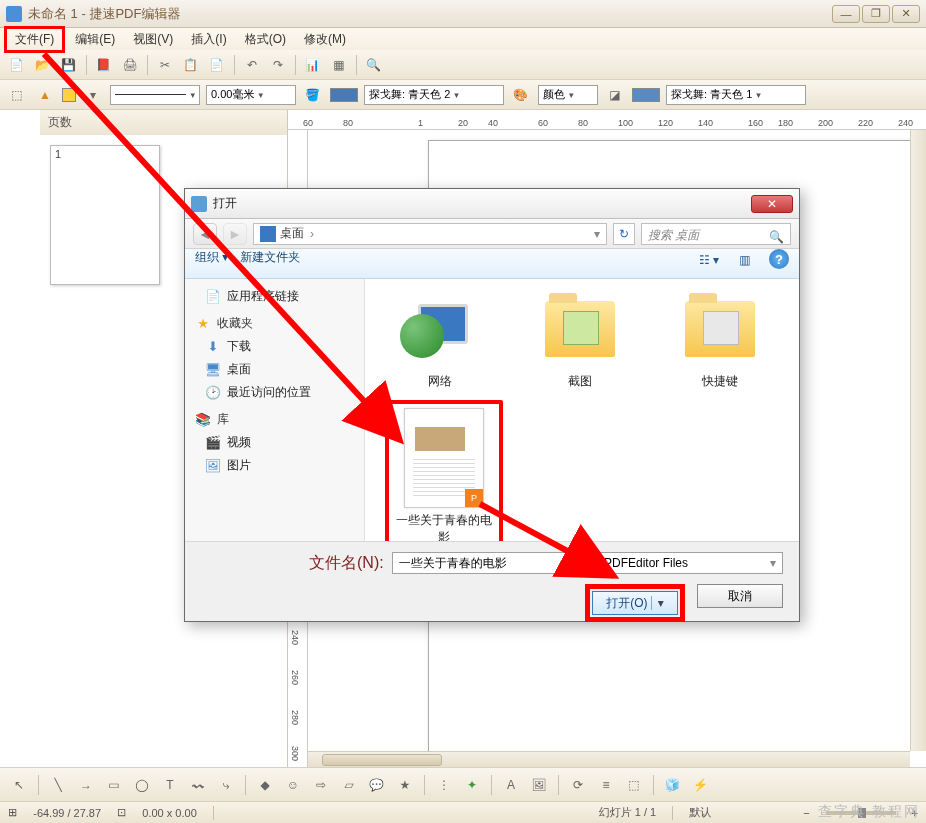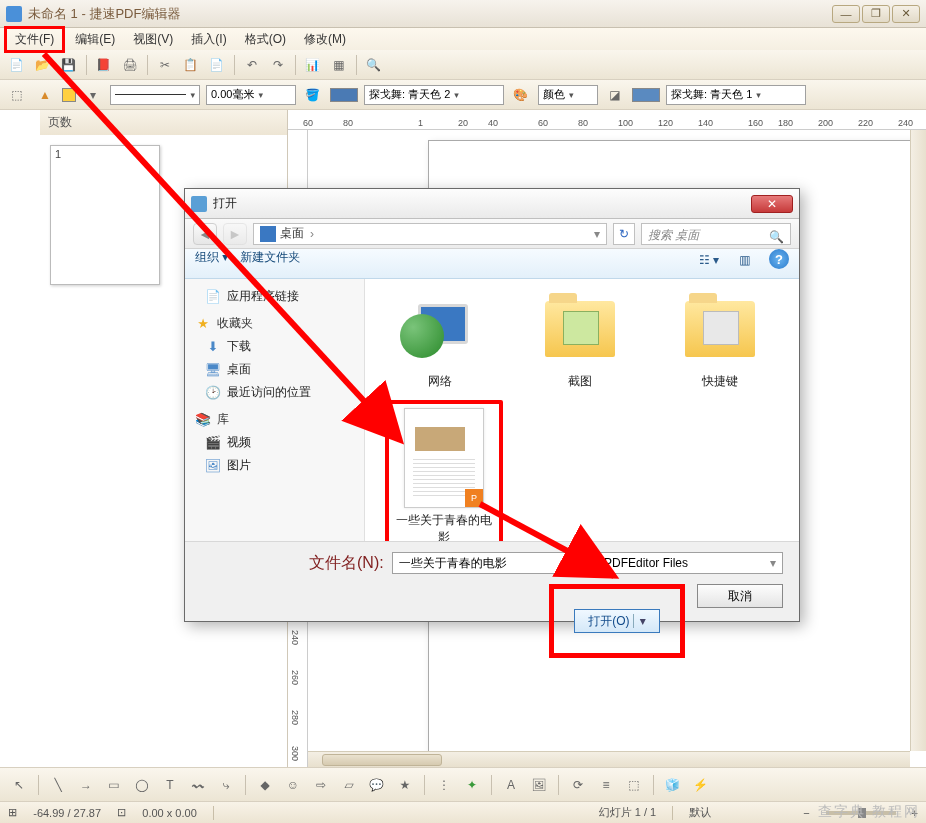--- a/index.html
+++ b/index.html
@@ -396,21 +396,21 @@
         <span>一些关于青春的电影</span>
         <span style="flex:1"></span>
           <span style="color:#888;">▾</span>
       </div>
       <div class="ft-select">
         <span>JSPDFEditor Files</span>
         <span style="color:#888;">▾</span>
       </div>
     </div>
     <div class="row2">
-      <div style="border:5px solid #ff0000;padding:20px;display:flex;">
+      <div style="border:5px solid #ff0000;padding:2px;display:flex;">
         <div class="btn primary">
           <span>打开(O)</span>&nbsp;<span style="border-left:1px solid #8ab;padding-left:6px;color:#446;">▾</span>
         </div>
       </div>
       <div class="btn">取消</div>
     </div>
   </div>
 </div>
 
 <svg class="arrow-overlay">

